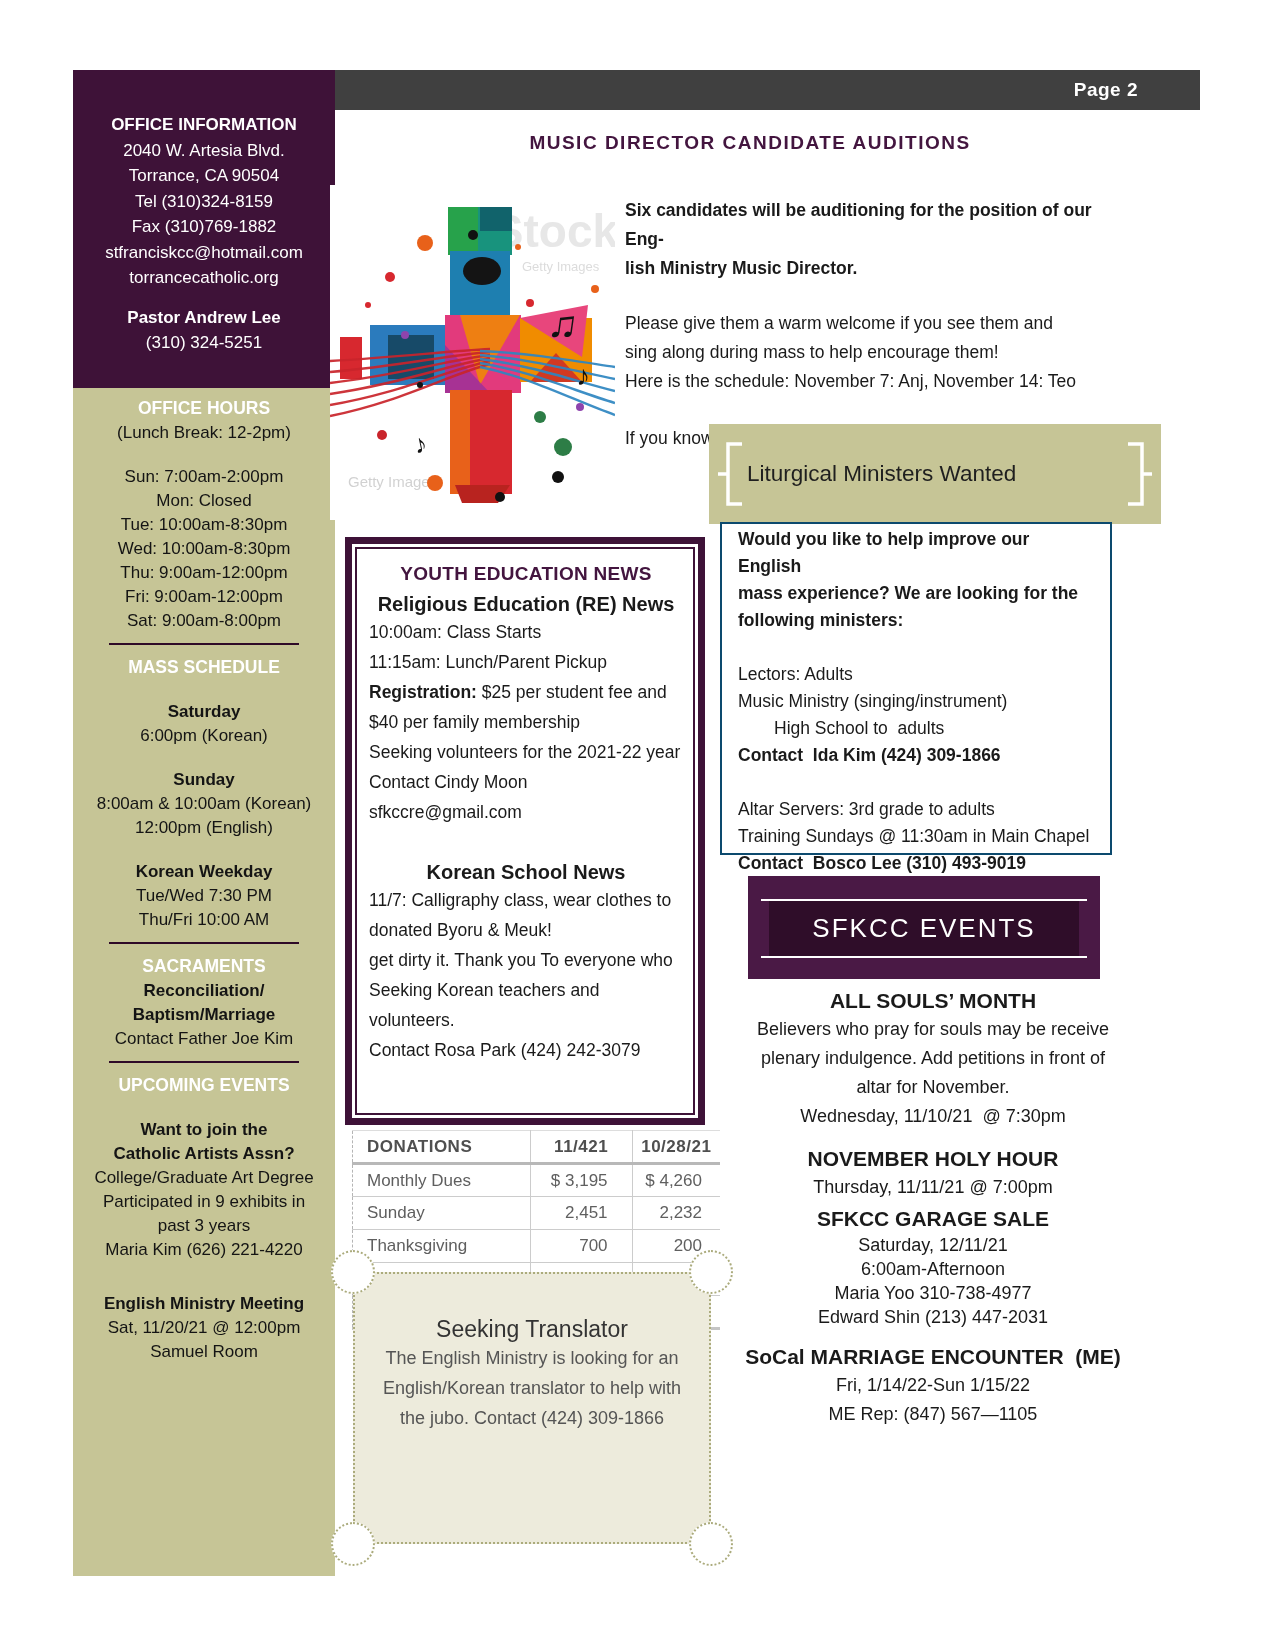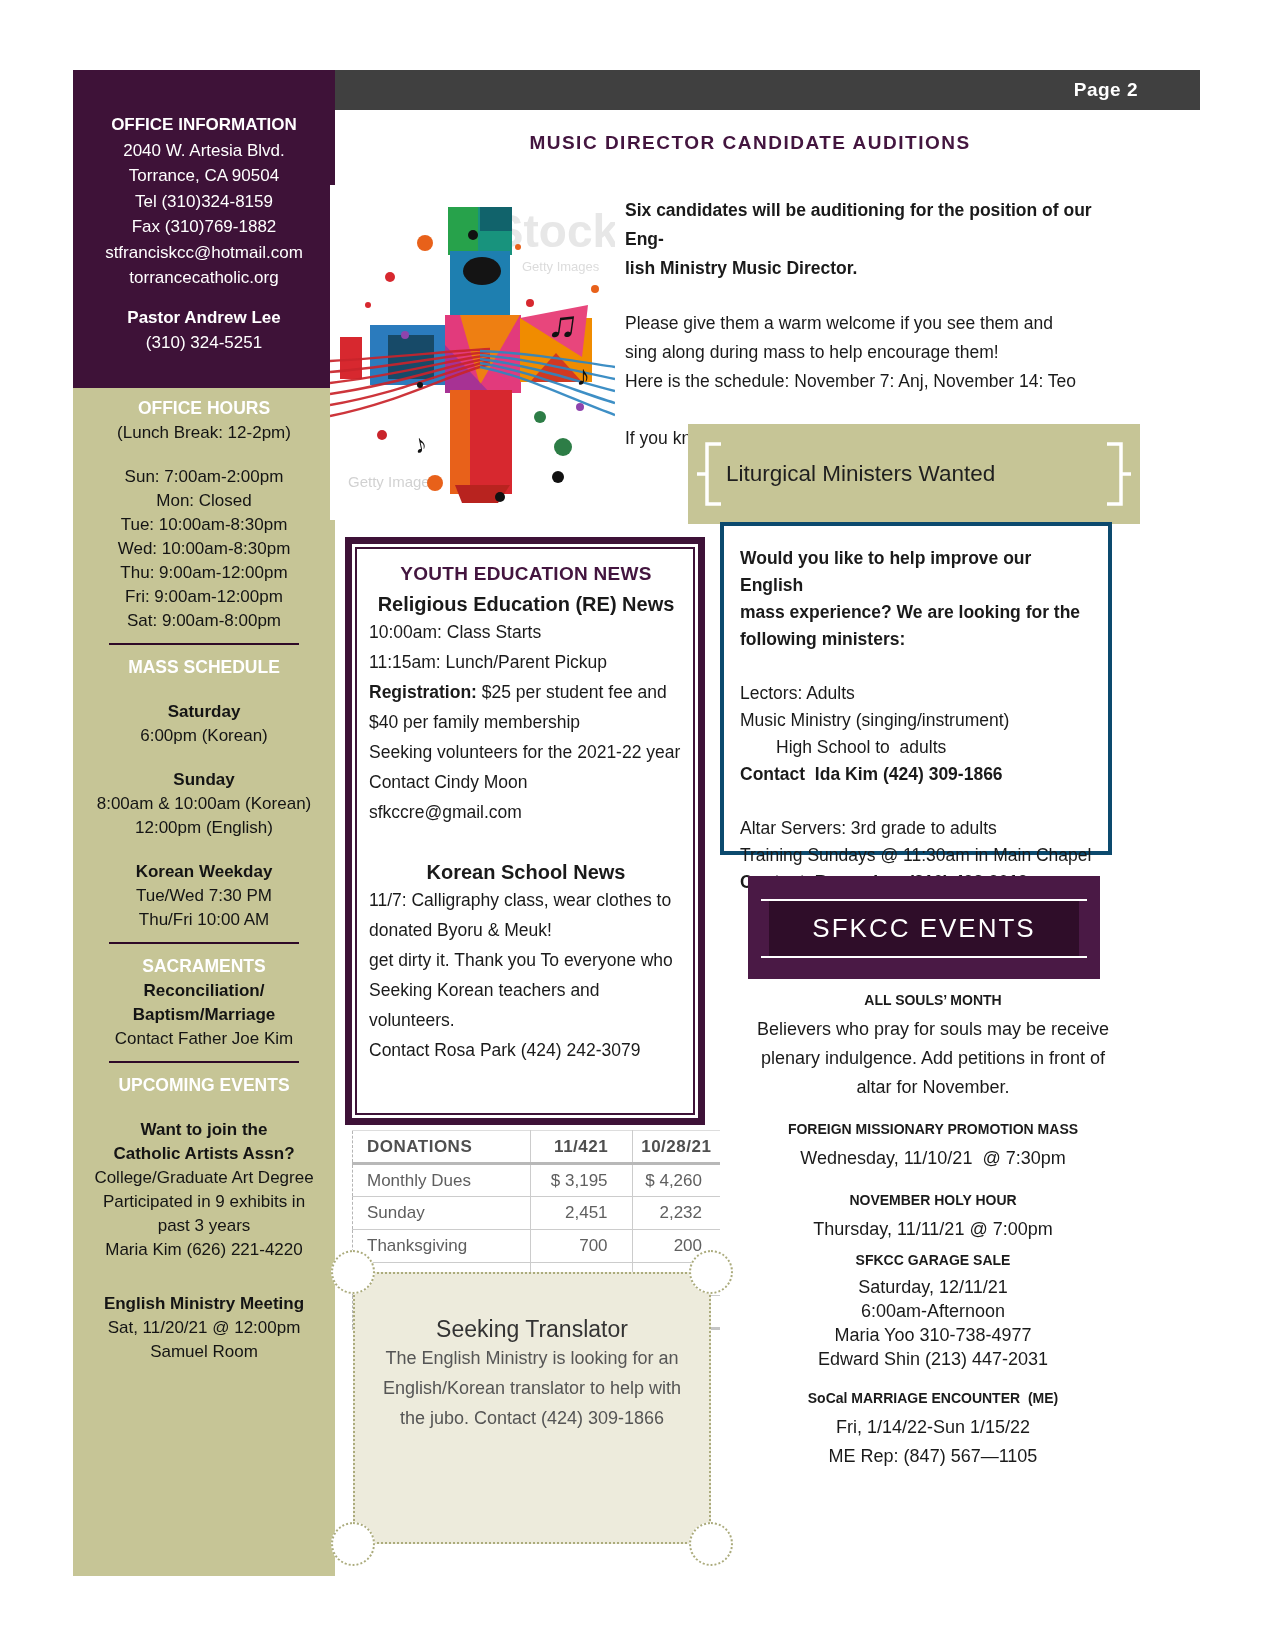--- a/index.html
+++ b/index.html
@@ -35,29 +35,29 @@
 
   
   .cross-img { left:330px; top:185px; width:285px; height:335px; }
 
   
   .aud { left:625px; top:196px; width:510px; font-size:17.5px; line-height:29px; }
   .aud .bold { font-weight:bold; }
   .sp26 { height:26px; } .sp28 { height:28px; }
 
   
-  .banner { left:688px; top:424px; width:452px; height:100px; background:#C6C596; }
+  .banner { left:709px; top:424px; width:452px; height:100px; background:#C6C596; }
   .banner-text { position:absolute; left:38px; top:50%; transform:translateY(-50%);
     font-size:22.5px; color:#1f1f1f; }
   .bracket { position:absolute; top:50%; transform:translateY(-50%); }
   .bracket.l { left:9px; } .bracket.r { right:9px; }
 
   
-  .lit { left:720px; top:522px; width:392px; height:333px; border:4px solid #0c4a6e;
-    background:#fff; padding:19px 16px; font-size:17.5px; line-height:27px; }
+  .lit { left:720px; top:522px; width:392px; height:333px; border:2px solid #0c4a6e;
+    background:#fff; padding:2px 16px; font-size:17.5px; line-height:27px; }
   .lit .bold { font-weight:bold; }
   .lit .indent { padding-left:36px; }
   .pre { white-space:pre-wrap; }
   .sp27 { height:27px; }
 
   
   .youth { left:345px; top:537px; width:360px; height:588px; border:7px solid #3E1238; background:#fff; }
   .youth-inner { position:absolute; inset:3px; border:2px solid #3E1238; padding:12px 10px 0 12px; }
   .y-title { text-align:center; color:#43153F; font-weight:bold; font-size:19px; letter-spacing:.3px; line-height:26px; }
   .y-sub { text-align:center; font-weight:bold; font-size:20px; line-height:26px; margin-top:4px; }
@@ -67,21 +67,21 @@
   
   .ev-box { left:748px; top:876px; width:352px; height:103px; background:#4A1945; }
   .ev-inner { position:absolute; left:21px; right:21px; top:25px; bottom:23px; background:#2F0D29;
     display:flex; align-items:center; justify-content:center; }
   .ev-title { color:#fff; font-size:26px; letter-spacing:2px; }
   .ev-wline { position:absolute; left:13px; right:13px; height:2px; background:#fff; }
   .ev-wline.t { top:23px; } .ev-wline.b { bottom:21px; }
 
   
   .events { left:733px; top:986px; width:400px; text-align:center; }
-  .ev-h { font-weight:bold; font-size:14px; line-height:29px; margin-top:13px; }
+  .ev-h { font-weight:bold; font-size:21px; line-height:29px; margin-top:13px; }
   .ev-h.first { margin-top:0; }
   .ev-l { font-size:18px; line-height:29px; }
   .events .tight .ev-l { line-height:24px; }
   .events .tight0 { margin-top:2px; }
 
   
   .don { left:352px; top:1130px; width:368px; color:#5f5f5f; font-size:17px; }
   .don table { border-collapse:collapse; width:368px; border-left:1px dashed #b5b5b5; border-top:1px solid #ddd; }
   .don td { height:33px; border-bottom:1px solid #cccccc; vertical-align:middle; }
   .don td + td { border-left:1px solid #cccccc; }
@@ -317,21 +317,20 @@
     <div class="ev-wline b"></div>
   </div>
 
   <div class="abs events">
     <div class="ev-h first">ALL SOULS’ MONTH</div>
     <div>
         <div class="ev-l">Believers who pray for souls may be receive</div>
         <div class="ev-l">plenary indulgence. Add petitions in front of</div>
         <div class="ev-l">altar for November.</div>
       </div>
-    <div class="ev-h pre">FOREIGN MISSIONARY PROMOTION MASS</div>
     <div>
         <div class="ev-l pre">Wednesday, 11/10/21  @ 7:30pm</div>
       </div>
     <div class="ev-h">NOVEMBER HOLY HOUR</div>
     <div>
         <div class="ev-l">Thursday, 11/11/21 @ 7:00pm</div>
       </div>
     <div class="ev-h tight0">SFKCC GARAGE SALE</div>
     <div class="tight">
         <div class="ev-l">Saturday, 12/11/21</div>

